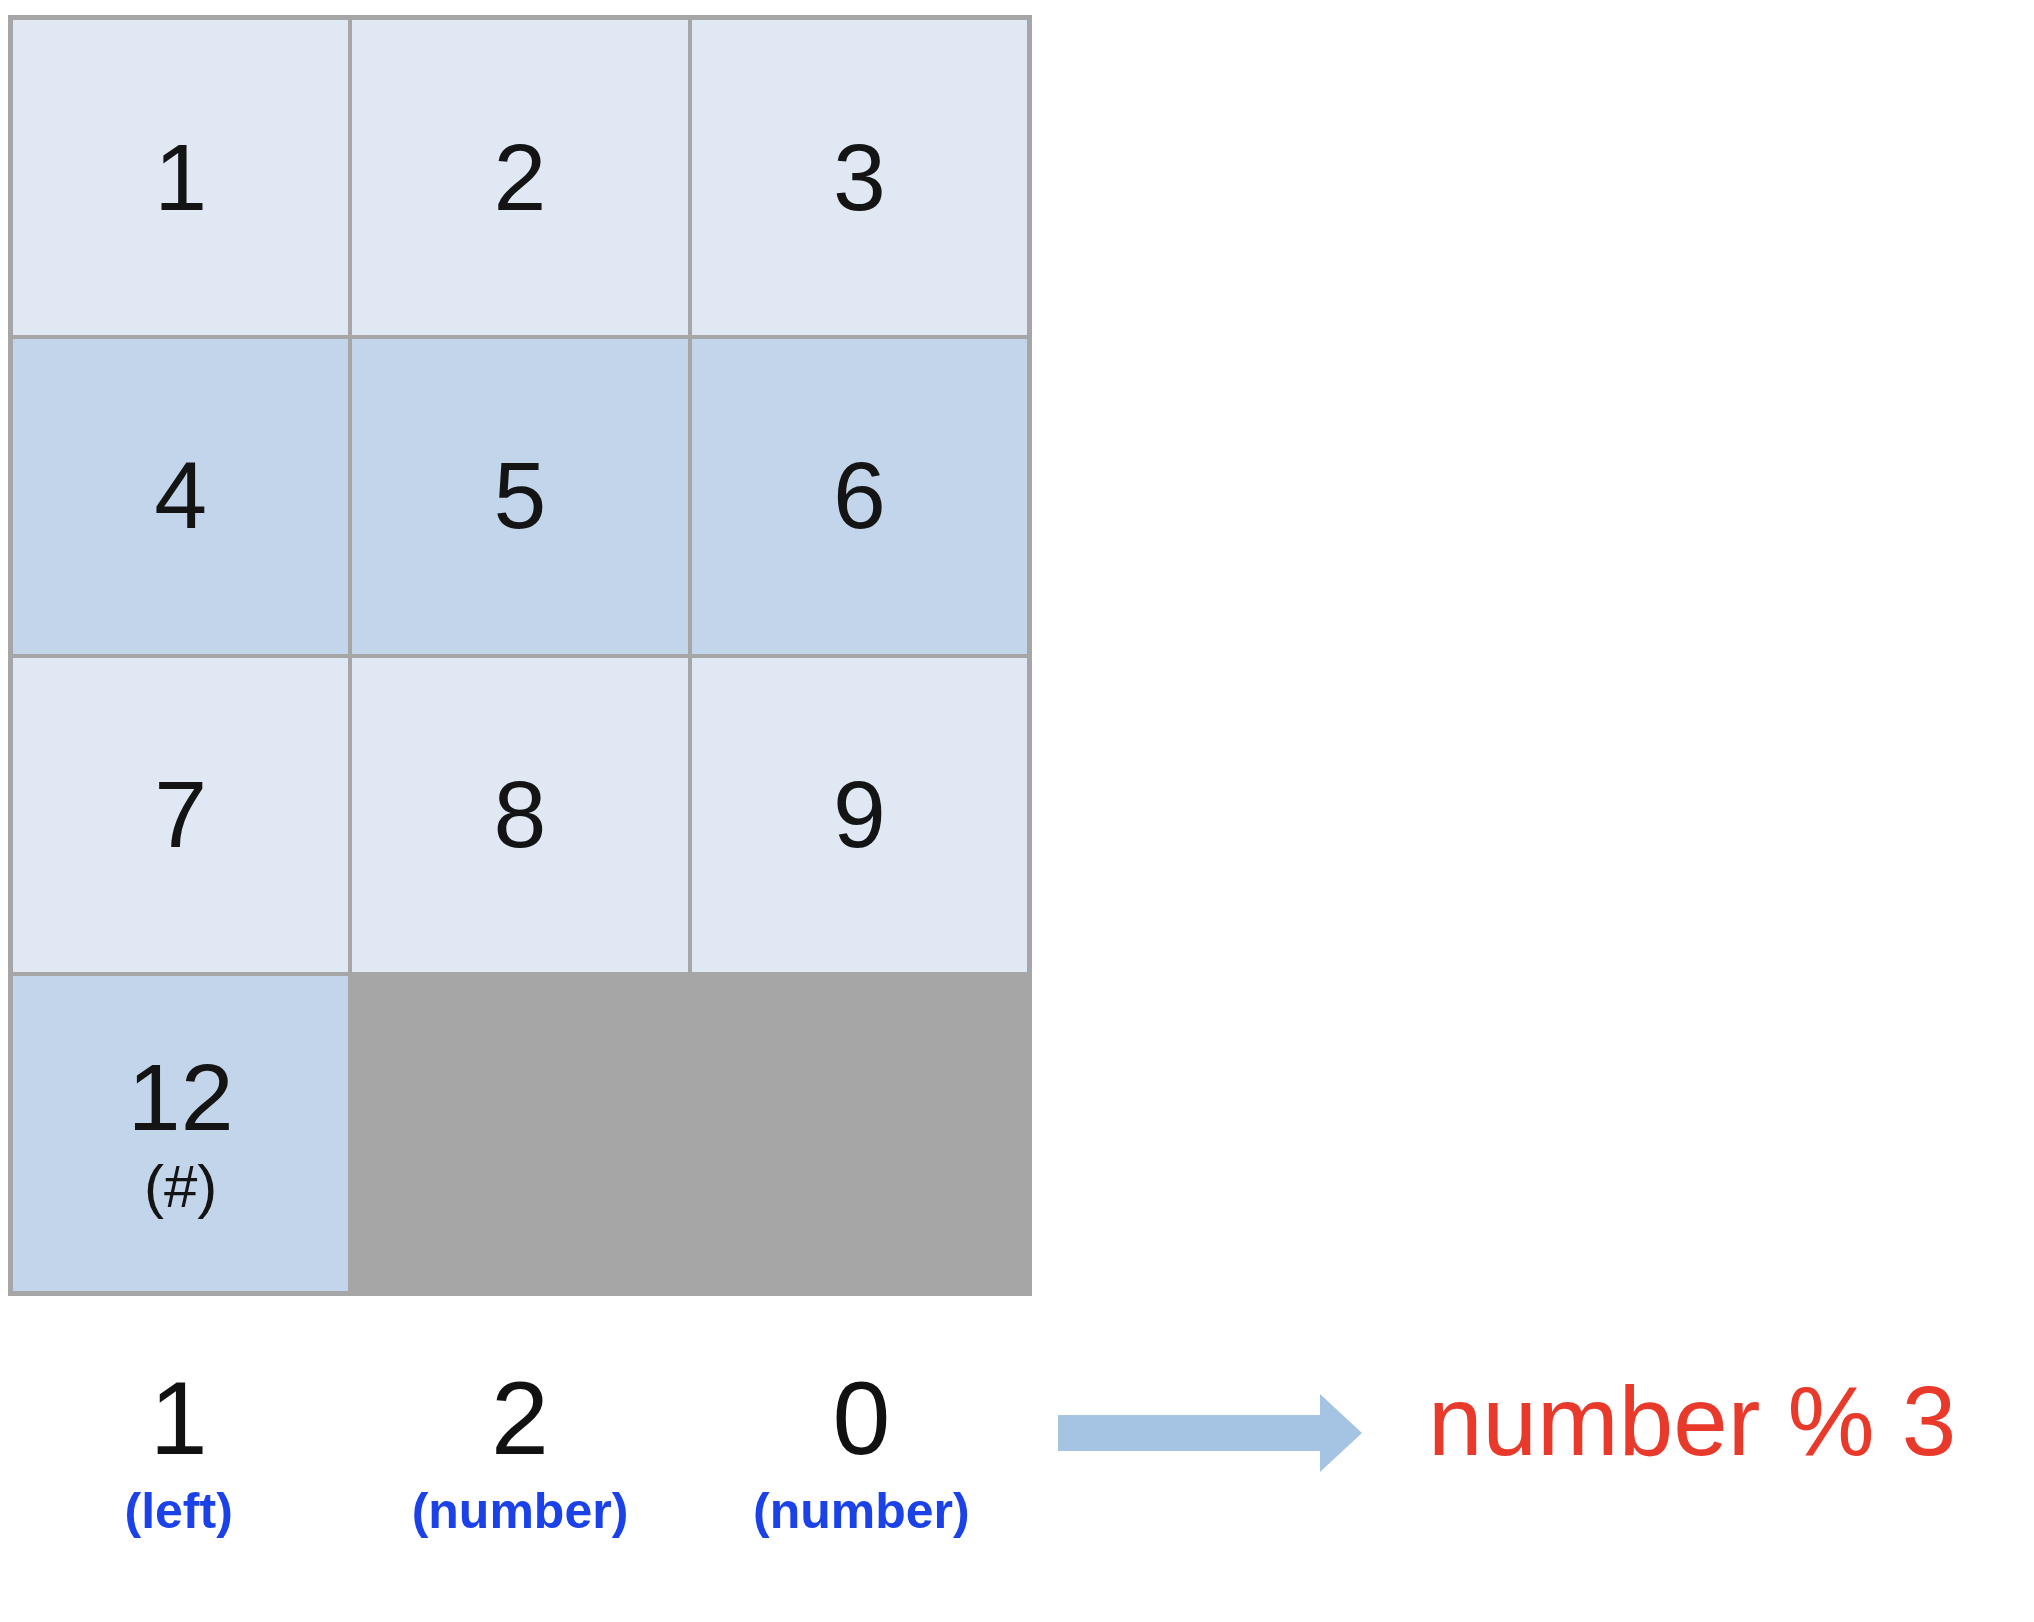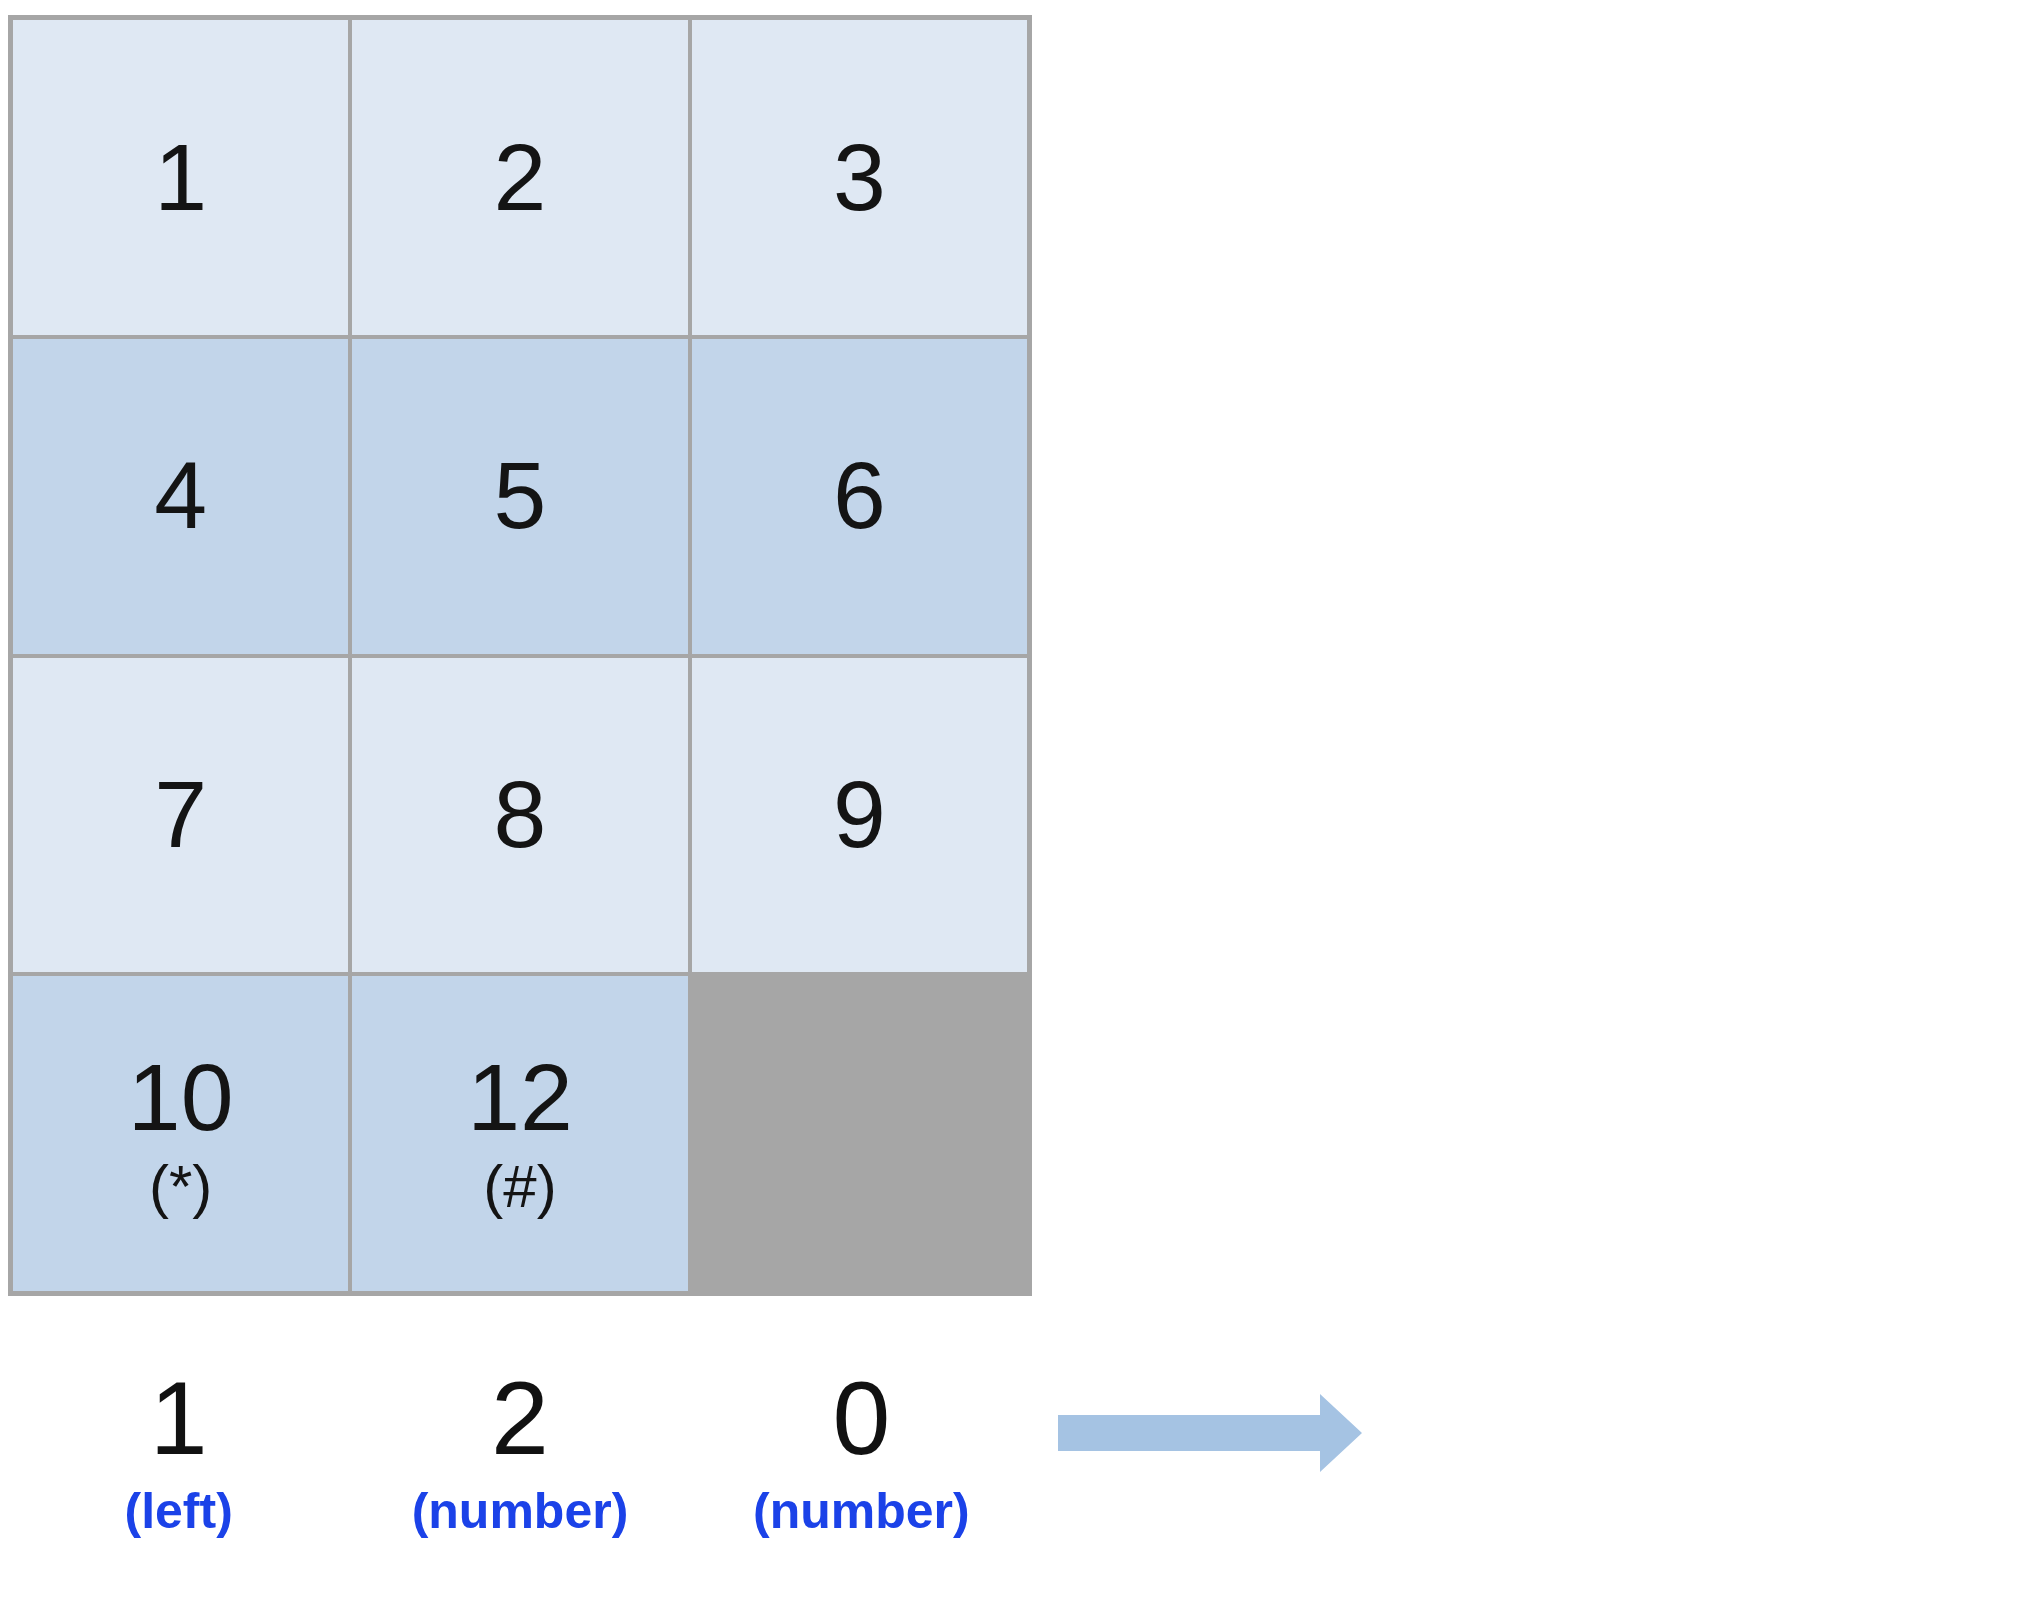--- a/index.html
+++ b/index.html
@@ -130,24 +130,20 @@
       <div class="num">7</div>
     </div>
     <div class="cell light">
       <div class="num">8</div>
     </div>
     <div class="cell light">
       <div class="num">9</div>
     </div>
 
     <div class="cell dark">
-      <div class="num">10</div>
-      <div class="sub">(*)</div>
-    </div>
-    <div class="cell dark">
       <div class="num">12</div>
       <div class="sub">(#)</div>
     </div>
   </div>
 
   <div class="remainders">
     <div class="remainder-item">
       <div class="remainder-value">1</div>
       <div class="remainder-label">(left)</div>
     </div>
@@ -160,14 +156,15 @@
       <div class="remainder-label">(number)</div>
     </div>
   </div>
 
   <div class="arrow-wrap">
     <svg viewBox="0 0 304 78" xmlns="http://www.w3.org/2000/svg" aria-hidden="true">
       <polygon points="0,21 262,21 262,0 304,39 262,78 262,57 0,57" fill="#a5c3e3"></polygon>
     </svg>
   </div>
 
+  <div class="formula">number % 3</div>
 
 </div>
 
 </body></html>

